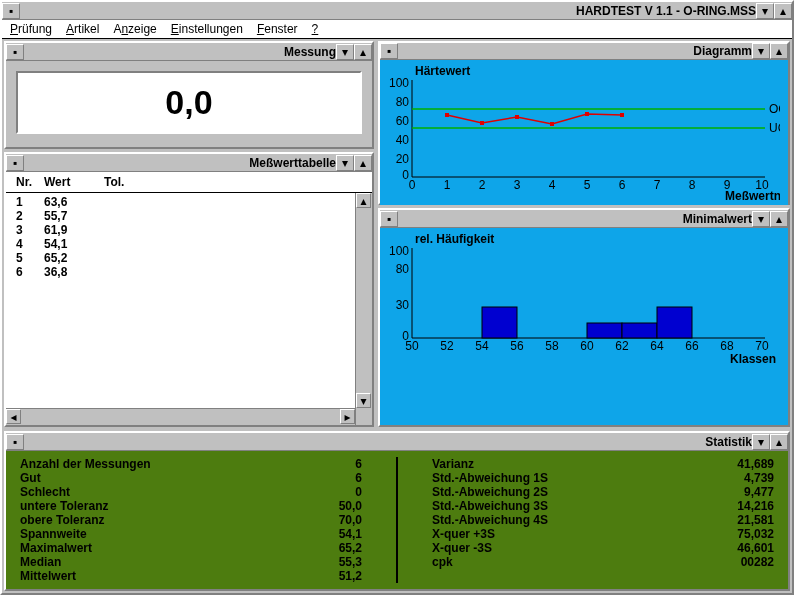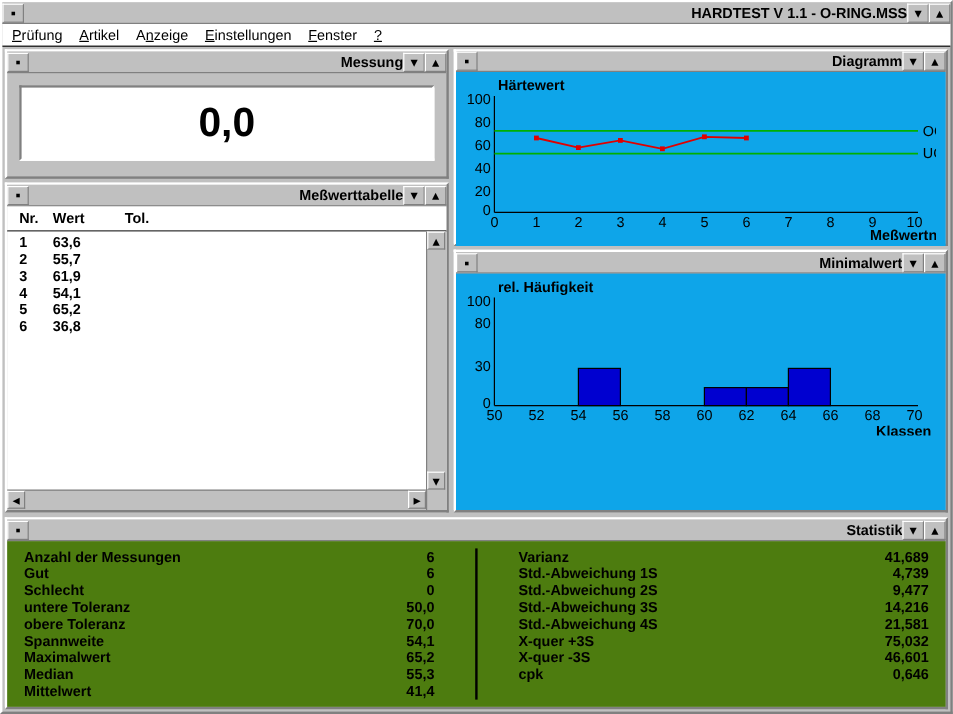--- a/index.html
+++ b/index.html
@@ -256,21 +256,21 @@
           <div class="srow">
             <span class="sl">Maximalwert</span>
             <span class="sv">65,2</span>
           </div>
           <div class="srow">
             <span class="sl">Median</span>
             <span class="sv">55,3</span>
           </div>
           <div class="srow">
             <span class="sl">Mittelwert</span>
-            <span class="sv">41,4</span>
+            <span class="sv">51,2</span>
           </div>
         </div>
       <div class="sep"></div>
       <div class="scol" id="sr">
           <div class="srow">
             <span class="sl">Varianz</span>
             <span class="sv">41,689</span>
           </div>
           <div class="srow">
             <span class="sl">Std.-Abweichung 1S</span>
@@ -291,18 +291,18 @@
           <div class="srow">
             <span class="sl">X-quer +3S</span>
             <span class="sv">75,032</span>
           </div>
           <div class="srow">
             <span class="sl">X-quer  -3S</span>
             <span class="sv">46,601</span>
           </div>
           <div class="srow">
             <span class="sl">cpk</span>
-            <span class="sv">0,646</span>
+            <span class="sv">00282</span>
           </div>
         </div>
     </div>
   </div>
 </div>
 
 </body></html>

